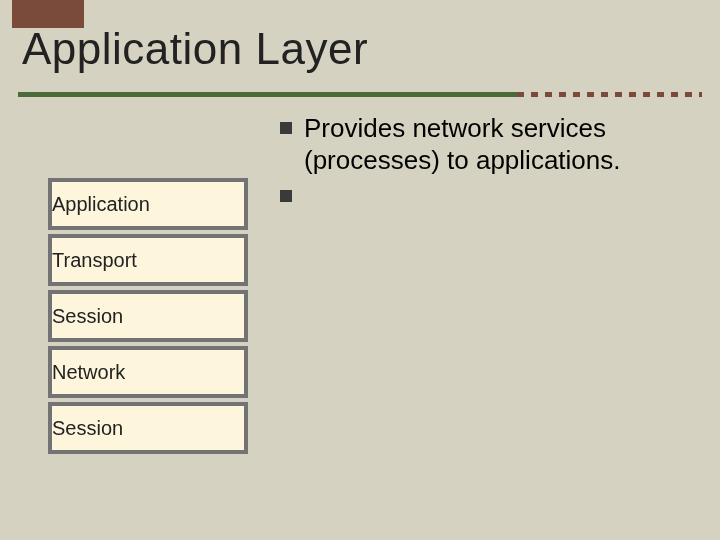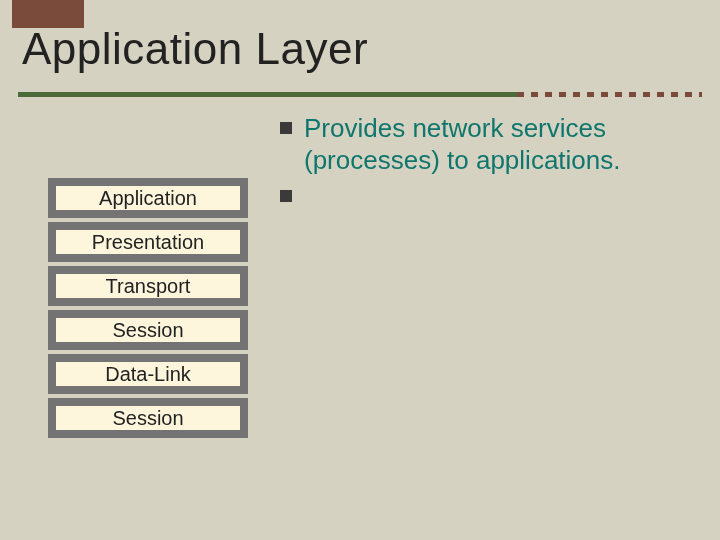--- a/index.html
+++ b/index.html
@@ -56,48 +56,48 @@
     background-repeat: repeat-x;
   }
   .stack {
     position: absolute;
     top: 178px;
     left: 48px;
     width: 200px;
   }
   .stack-box {
     background: #fdf6dc;
-    border: 8px solid #737373;
+    border: 4px solid #737373;
     box-sizing: border-box;
-    height: 40px;
+    height: 52px;
     margin-bottom: 4px;
     display: flex;
     align-items: center;
-    justify-content: center;
+    justify-content: flex-start;
     font-family: Arial, Helvetica, sans-serif;
     font-size: 20px;
     color: #222;
   }
   .content {
     position: absolute;
     top: 112px;
     left: 278px;
     right: 22px;
   }
   .content ul {
     list-style: none;
     margin: 0;
     padding: 0;
   }
   .content li {
     position: relative;
     padding-left: 26px;
     font-size: 26px;
     line-height: 1.24;
-    color: #0f766e;
+    color: #000000;
     margin-bottom: 4px;
   }
   .content li .sq {
     position: absolute;
     left: 2px;
     top: 10px;
     width: 12px;
     height: 12px;
     background: #3a3a3a;
   }
@@ -114,30 +114,27 @@
   <div class="rule-wrap">
     <div class="rule-solid"></div>
     <div class="rule-dashed"></div>
   </div>
 
   <div class="stack">
     <div class="stack-box">
       <span>Application</span>
     </div>
     <div class="stack-box">
-      <span>Presentation</span>
-    </div>
-    <div class="stack-box">
       <span>Transport</span>
     </div>
     <div class="stack-box">
       <span>Session</span>
     </div>
     <div class="stack-box">
-      <span>Data-Link</span>
+      <span>Network</span>
     </div>
     <div class="stack-box">
       <span>Session</span>
     </div>
   </div>
 
   <div class="content">
     <ul>
       <li>
         <span class="sq"></span>

